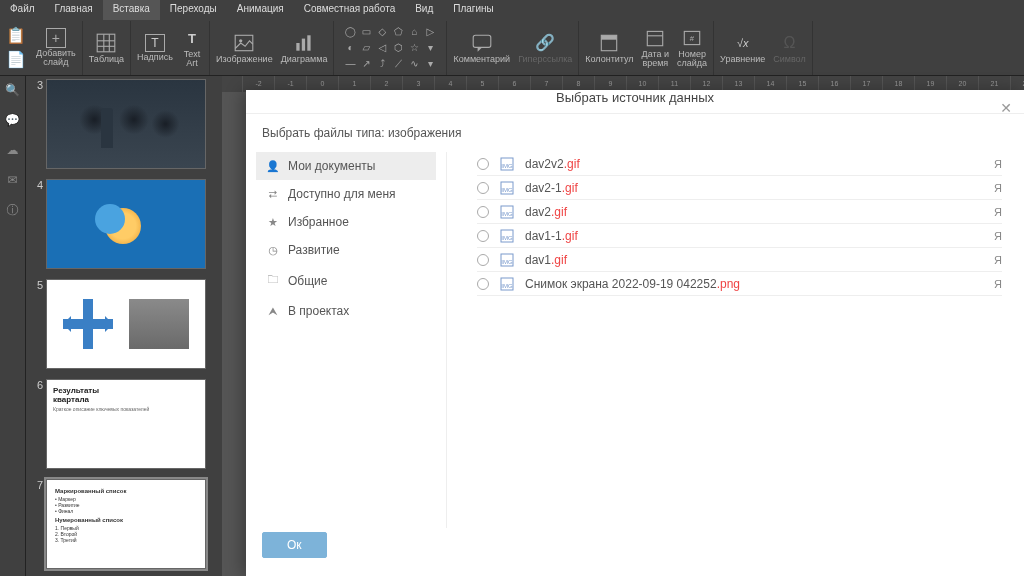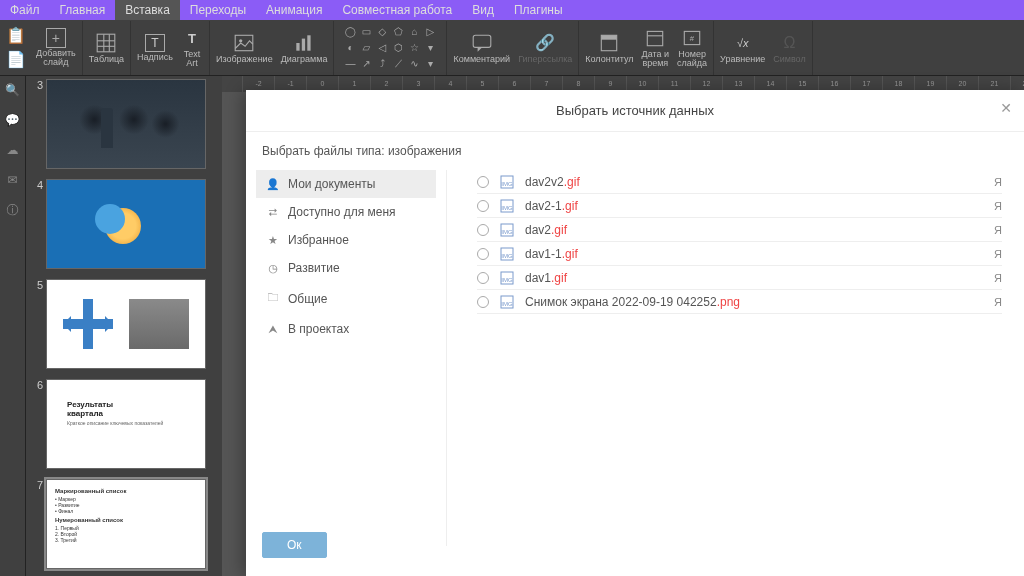--- a/index.html
+++ b/index.html
@@ -1,17 +1,17 @@
 <!DOCTYPE html>
 <html><head>
 <meta charset="utf-8">
 <style>
 *{margin:0;padding:0;box-sizing:border-box;font-family:Arial,sans-serif;-webkit-font-smoothing:antialiased}
 body{width:1024px;height:576px;background:#2a2a2a;overflow:hidden;color:#ccc;position:relative}
-.menubar{height:20px;background:#8b5cf6;display:flex;font-size:12px;color:#ddd}
+.menubar{height:20px;background:#404040;display:flex;font-size:10px;color:#ddd}
 .menubar div{padding:3px 10px;cursor:pointer}
 .menubar .active{background:#555}
 .ribbon{height:56px;background:#404040;display:flex;align-items:center;border-bottom:1px solid #222;padding-left:2px}
 .rgroup{display:flex;flex-direction:column;align-items:center;padding:2px 6px;border-right:1px solid #333;height:54px;justify-content:center;position:relative}
 .rgroup.multi{flex-direction:row;gap:8px}
 .ricon{width:22px;height:22px;display:flex;align-items:center;justify-content:center;color:#ccc}
 .ritem{display:flex;flex-direction:column;align-items:center;gap:1px}
 .rlabel{font-size:9px;color:#bbb;text-align:center;line-height:1}
 .disabled .rlabel{color:#666}
 .disabled .ricon{color:#555}
@@ -23,21 +23,21 @@
 .sidetools .t{width:16px;height:16px;color:#888;display:flex;align-items:center;justify-content:center;font-size:12px}
 .thumbs{width:196px;background:#404040;overflow:hidden;padding:3px 6px}
 .thumb{display:flex;margin-bottom:10px}
 .tnum{width:14px;font-size:11px;color:#ccc;text-align:right;padding-right:3px}
 .tslide{width:160px;height:90px;background:#fff;border:1px solid #666;overflow:hidden;position:relative}
 .tslide.selected{outline:2px solid #888}
 .canvas-wrap{flex:1;background:#555;position:relative}
 .ruler-h{position:absolute;top:0;left:0;right:0;height:16px;background:#444;font-size:7px;color:#999;overflow:hidden;white-space:nowrap;padding-left:20px}
 .ruler-h span{display:inline-block;width:32px;text-align:center;border-left:1px solid #555;line-height:16px}
 .dialog{position:absolute;top:90px;left:246px;right:0;bottom:0;background:#fff;color:#333;box-shadow:-4px 0 16px rgba(0,0,0,.3)}
-.dlg-title{height:42px;background:#fff;display:flex;align-items:center;justify-content:center;font-size:13px;color:#444;border-bottom:1px solid #eee;position:relative}
+.dlg-title{height:24px;background:#fff;display:flex;align-items:flex-start;justify-content:center;font-size:13px;color:#444;border-bottom:1px solid #eee;position:relative}
 .dlg-close{position:absolute;right:12px;top:10px;font-size:14px;color:#999;cursor:pointer}
 .dlg-filter{padding:12px 16px;font-size:12px;color:#555}
 .dlg-body{display:flex;height:calc(100% - 110px)}
 .dlg-nav{width:200px;padding:0 10px}
 .nav-item{display:flex;align-items:center;gap:8px;padding:7px 10px;font-size:12px;color:#555;cursor:pointer}
 .nav-item.sel{background:#ededed}
 .nav-item .ni{width:14px;text-align:center;color:#888;font-size:11px}
 .dlg-list{flex:1;padding:0 22px 0 30px;border-left:1px solid #eee}
 .file-row{display:flex;align-items:center;height:24px;border-bottom:1px solid #eee;gap:10px;font-size:12px}
 .radio{width:12px;height:12px;border:1px solid #aaa;border-radius:50%}
@@ -63,21 +63,21 @@
 
 .arrows{background:#fff;display:flex;align-items:center;justify-content:space-around;padding:8px}
 .cross{position:relative;width:50px;height:50px}
 .cross .h{position:absolute;top:20px;left:0;width:50px;height:10px;background:#3a7fc5}
 .cross .v{position:absolute;left:20px;top:0;width:10px;height:50px;background:#3a7fc5}
 .cross::before,.cross::after{content:"";position:absolute;width:0;height:0;border:8px solid transparent}
 .cross::before{left:-8px;top:17px;border-right-color:#3a7fc5}
 .cross::after{right:-8px;top:17px;border-left-color:#3a7fc5}
 .collage{width:60px;height:50px;background:linear-gradient(#8a8a8a,#6a6a6a)}
 
-.sl6{background:#fff;padding:20px}
+.sl6{background:#fff;padding:6px}
 .sl6 .h1{font-size:8px;font-weight:bold;color:#222}
 .sl6 .sub{font-size:5px;color:#666;margin-top:2px}
 
 .sl7{background:#fff;padding:8px;font-size:5px;color:#333}
 .sl7 .h{font-size:6px;font-weight:bold;margin-bottom:2px}
 </style>
 </head>
 <body>
 
 <div class="menubar">

